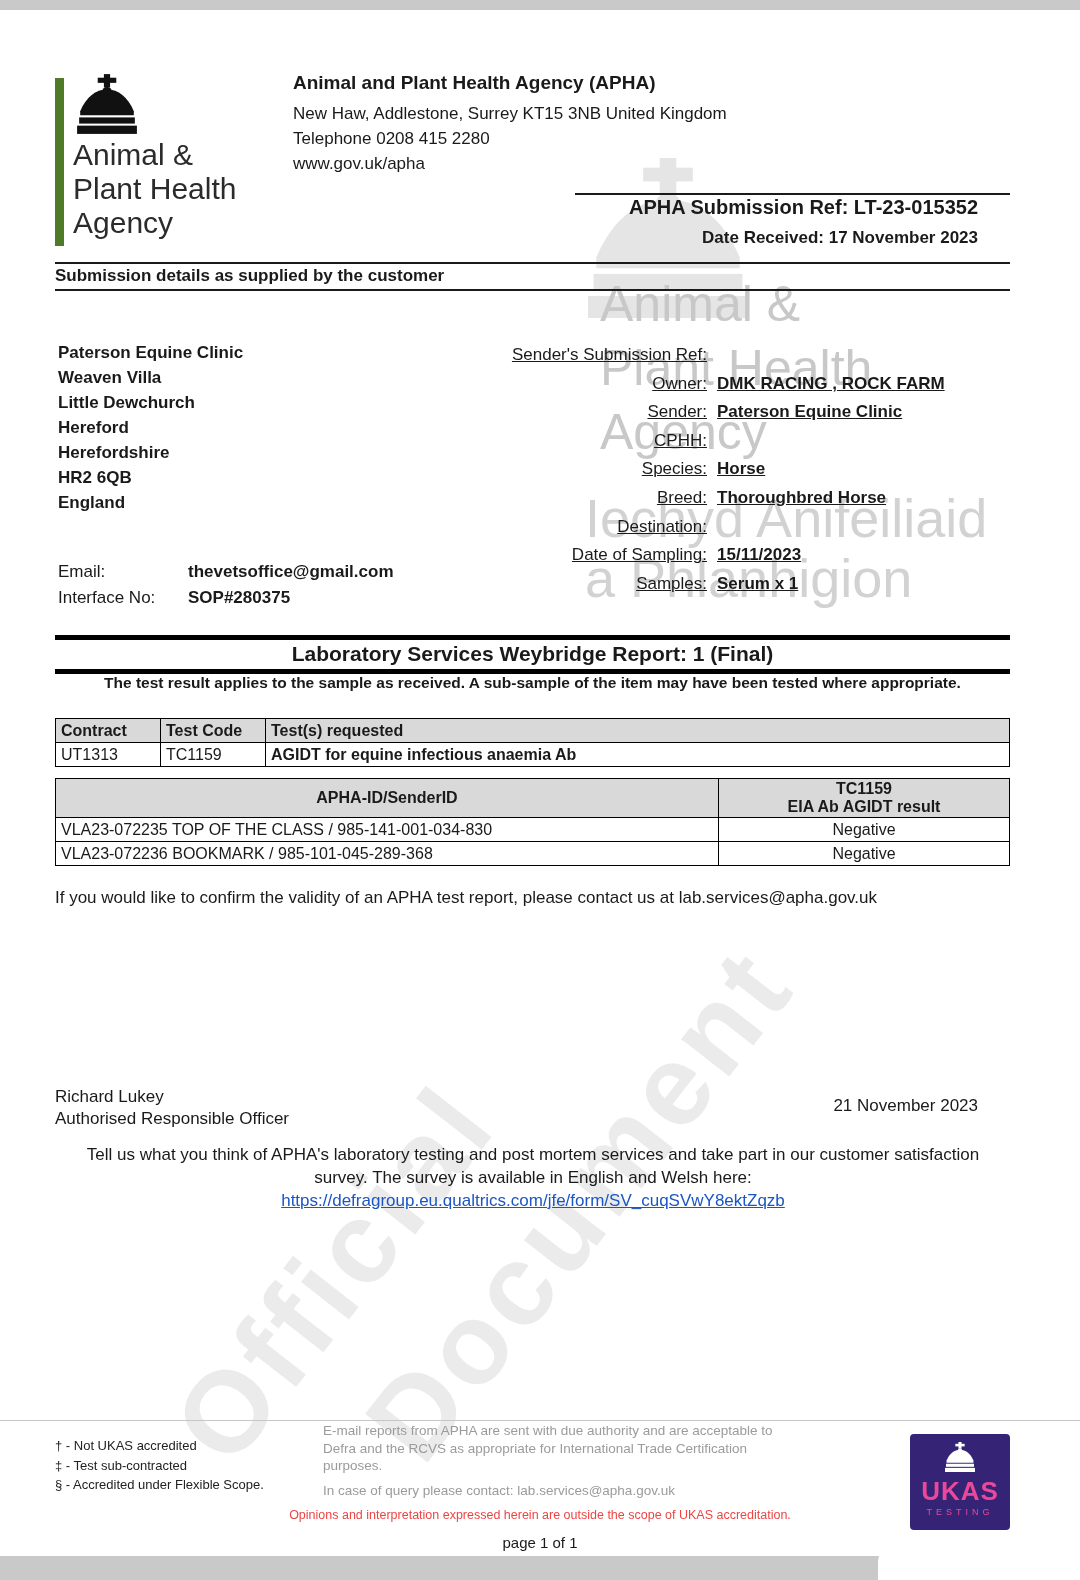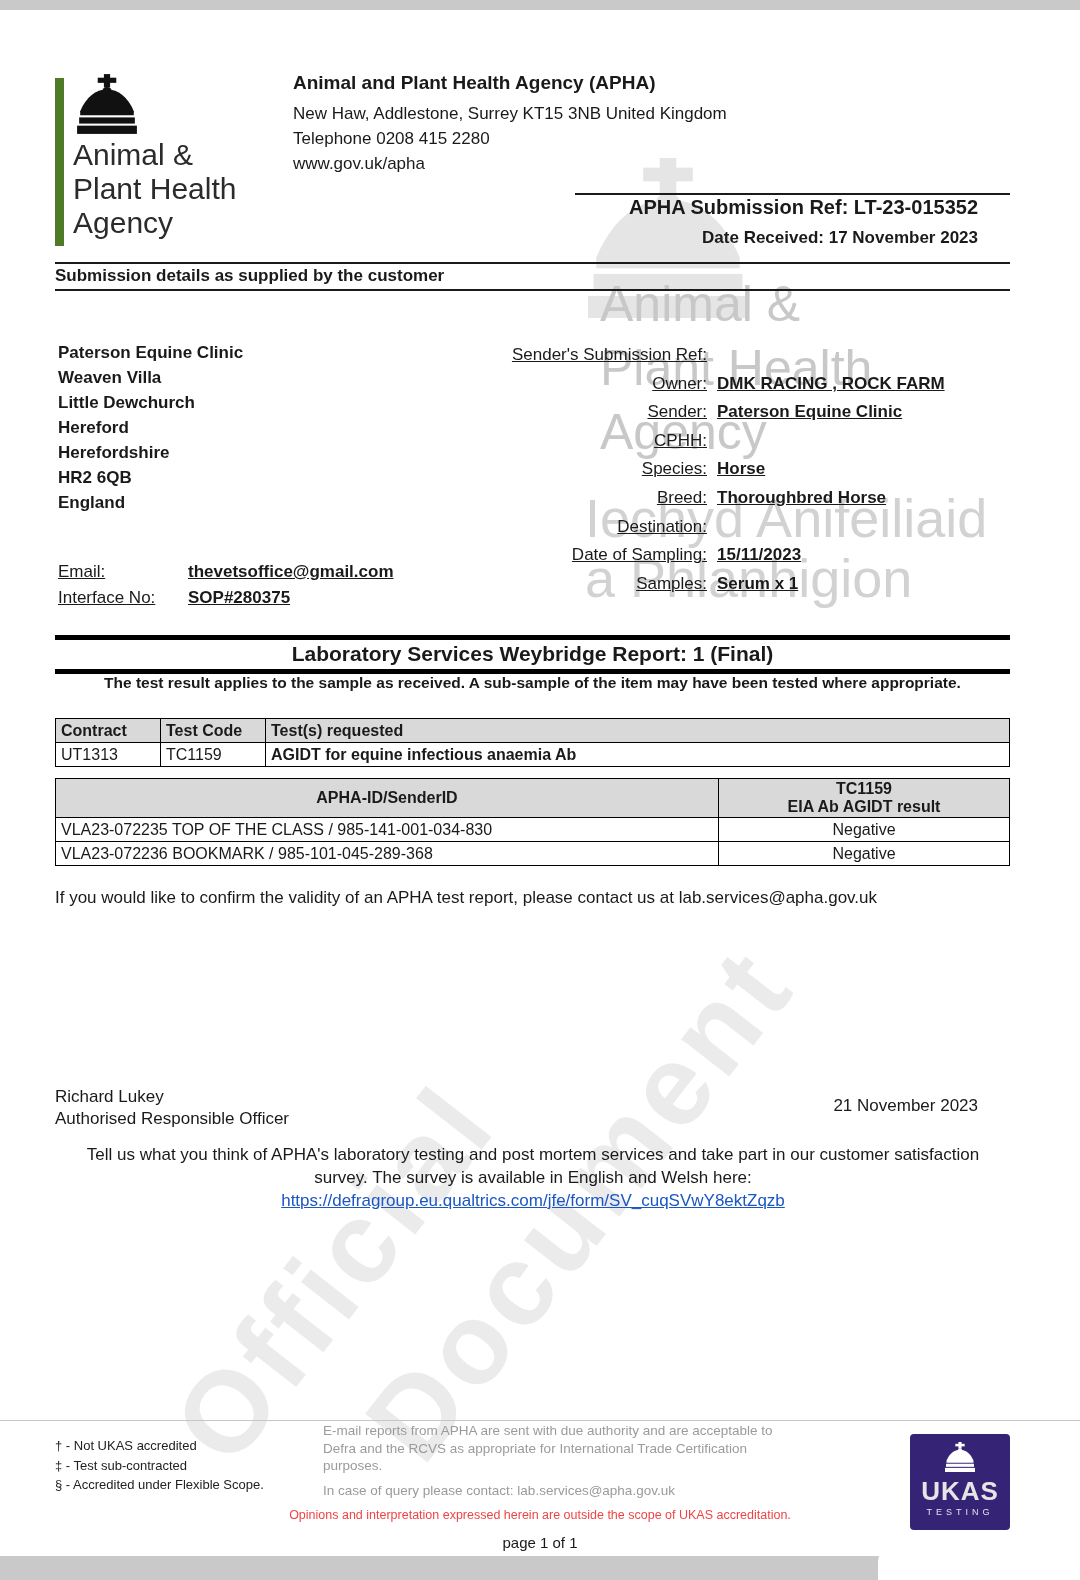--- a/index.html
+++ b/index.html
@@ -21,21 +21,21 @@
   .refblock .r1{font-size:20px;font-weight:bold;}
   .refblock .r2{font-size:17px;font-weight:bold;margin-top:9px;}
   .sec-head{left:55px;top:256px;font-size:17px;font-weight:bold;}
   
   .cust{left:58px;top:330px;font-size:17px;font-weight:bold;line-height:25px;}
   .fields{left:380px;top:335px;width:630px;font-size:17px;}
   .frow{display:flex;height:28.6px;text-decoration:underline;}
   .flabel{width:327px;text-align:right;padding-right:6px;flex:none;}
   .fvalue{font-weight:bold;padding-left:4px;}
   .emailrows{left:58px;top:552px;font-size:17px;}
-  .erow{display:flex;height:25px;margin-bottom:1px;text-decoration:underline;}
+  .erow{display:flex;height:25px;margin-bottom:1px;}
   .elabel{width:130px;flex:none;}
   .evalue{font-weight:bold;}
   
   .banner{left:55px;top:625px;width:955px;border-top:5px solid #000;border-bottom:5px solid #000;text-align:center;padding:2px 0 3px 0;font-size:21px;font-weight:bold;}
   .note{left:55px;top:664px;width:955px;text-align:center;font-size:15.5px;font-weight:bold;line-height:18.5px;}
   table{border-collapse:collapse;table-layout:fixed;}
   .t1{left:55px;top:708px;width:955px;}
   .t2{left:55px;top:768px;width:955px;}
   th,td{border:1.5px solid #000;padding:1px 5px;font-size:16px;overflow:hidden;}
   th{background:#d9d9d9;font-weight:bold;text-align:left;}
@@ -48,21 +48,21 @@
   .sig{left:55px;top:1076px;font-size:17px;line-height:22px;}
   .sigdate{right:102px;top:1086px;font-size:17px;text-align:right;}
   
   .survey{left:78px;top:1133px;width:910px;text-align:center;font-size:17px;line-height:23px;}
   .survey a{color:#1a56c4;text-decoration:underline;cursor:pointer;}
   
   .f-rule{left:0;top:1410px;width:1080px;border-top:1px solid #c6c6c6;}
   .fnotes{left:55px;top:1426px;font-size:13px;line-height:19.5px;color:#222;}
   .fcenter{left:323px;top:1412px;width:478px;font-size:13.5px;line-height:17.5px;color:#9b9b9b;}
   .fcenter .q{margin-top:7px;}
-  .ukas{left:910px;top:1424px;width:100px;height:96px;background:#352376;border-radius:4px;color:#e5e5e5;text-align:center;}
+  .ukas{left:910px;top:1424px;width:100px;height:96px;background:#352376;border-radius:4px;color:#ec4899;text-align:center;}
   .ukas .k{font-size:26px;font-weight:bold;letter-spacing:1px;line-height:26px;margin-top:2px;}
   .ukas .s{font-size:9px;letter-spacing:4px;margin-top:3px;}
   .opinions{left:0;top:1498px;width:1080px;text-align:center;font-size:12.5px;color:#ef4444;}
   .pagenum{left:0;top:1524px;width:1080px;text-align:center;font-size:15px;}
   
   .wm-en{left:600px;top:262px;font-size:50px;line-height:64px;color:#c8c8c8;}
   .wm-cy{left:585px;top:478px;font-size:54px;line-height:60px;color:#d2d2d2;}
   .wm-diag{left:140px;top:1390px;transform:rotate(-52deg);transform-origin:0 0;font-size:115px;font-weight:bold;letter-spacing:6px;color:rgba(90,90,90,0.12);line-height:150px;}
   .wm-crown{left:578px;top:148px;opacity:0.55;}
   .corner-overlay{position:absolute;left:878px;top:1546px;width:202px;height:34px;background:#fff;border-radius:16px 0 0 0;z-index:5;}

